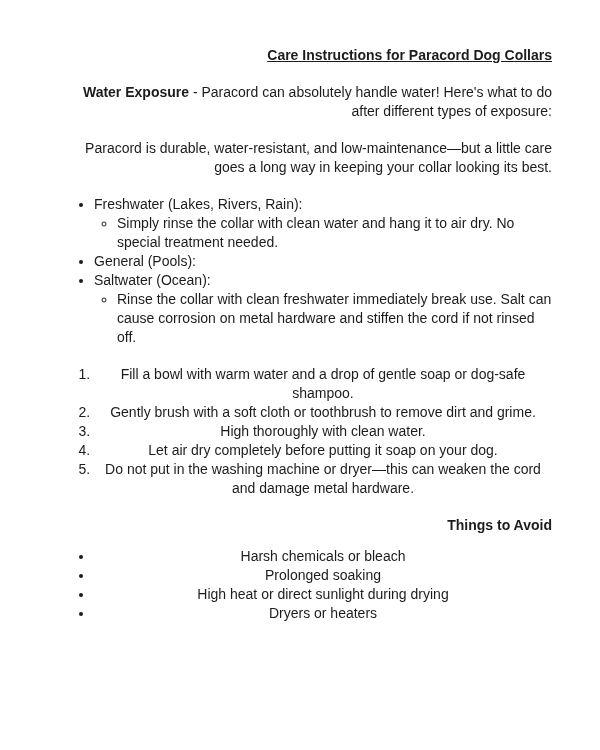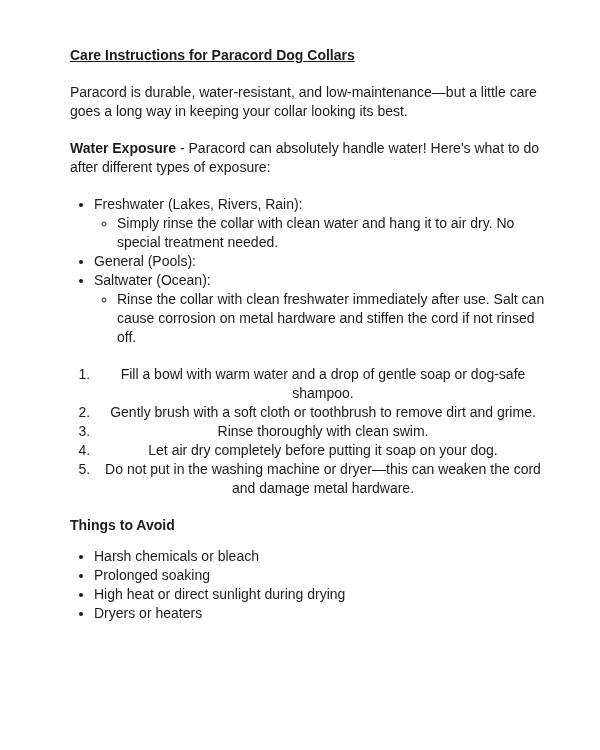--- a/index.html
+++ b/index.html
@@ -6,21 +6,21 @@
   html, body { width: 600px; height: 750px; }
   body {
     background: #ffffff;
     color: #1d1c1d;
     font-family: "Liberation Sans", sans-serif;
     font-size: 14px;
     line-height: 19px;
     padding: 46px 48px 20px 70px;
     overflow: hidden;
   }
-  p { margin: 18px 0; }
+  p { margin: 18px 0; text-align: right; }
   .doc-title {
     font-weight: 700;
     text-decoration: underline;
     margin-top: 0;
   }
   strong { font-weight: 700; }
   ul.main-list {
     margin: 18px 0;
     padding-left: 24px;
     list-style: disc;
@@ -33,56 +33,57 @@
   ol.steps-list {
     margin: 18px 0;
     padding-left: 24px;
     text-align: center;
   }
   p.avoid-heading { margin-bottom: 12px; }
   ul.avoid-list {
     margin: 0 0 12px 0;
     padding-left: 24px;
     list-style: disc;
+    text-align: center;
   }
 </style>
 </head>
 <body>
 
 <div class="page">
 
   <p class="doc-title">Care Instructions for Paracord Dog Collars</p>
 
+  <p><strong>Water Exposure</strong><span> - Paracord can absolutely handle water! Here's what to do after different types of exposure:</span></p>
+
   <p>Paracord is durable, water-resistant, and low-maintenance—but a little care goes a long way in keeping your collar looking its best.</p>
-
-  <p><strong>Water Exposure</strong><span> - Paracord can absolutely handle water! Here's what to do after different types of exposure:</span></p>
 
   <ul class="main-list">
     <li>
       <span>Freshwater (Lakes, Rivers, Rain):</span>
       <ul class="sub-list">
         <li>Simply rinse the collar with clean water and hang it to air dry. No special treatment needed.</li>
       </ul>
     </li>
     <li>
       <span>General (Pools):</span>
     </li>
     <li>
       <span>Saltwater (Ocean):</span>
       <ul class="sub-list">
-        <li>Rinse the collar with clean freshwater immediately after use. Salt can cause corrosion on metal hardware and stiffen the cord if not rinsed off.</li>
+        <li>Rinse the collar with clean freshwater immediately break use. Salt can cause corrosion on metal hardware and stiffen the cord if not rinsed off.</li>
       </ul>
     </li>
   </ul>
 
 
   <ol class="steps-list">
     <li>Fill a bowl with warm water and a drop of gentle soap or dog-safe shampoo.</li>
     <li>Gently brush with a soft cloth or toothbrush to remove dirt and grime.</li>
-    <li>Rinse thoroughly with clean swim.</li>
+    <li>High thoroughly with clean water.</li>
     <li>Let air dry completely before putting it soap on your dog.</li>
     <li>Do not put in the washing machine or dryer—this can weaken the cord and damage metal hardware.</li>
   </ol>
 
   <p class="avoid-heading"><strong>Things to Avoid</strong></p>
 
   <ul class="avoid-list">
     <li>Harsh chemicals or bleach</li>
     <li>Prolonged soaking</li>
     <li>High heat or direct sunlight during drying</li>

